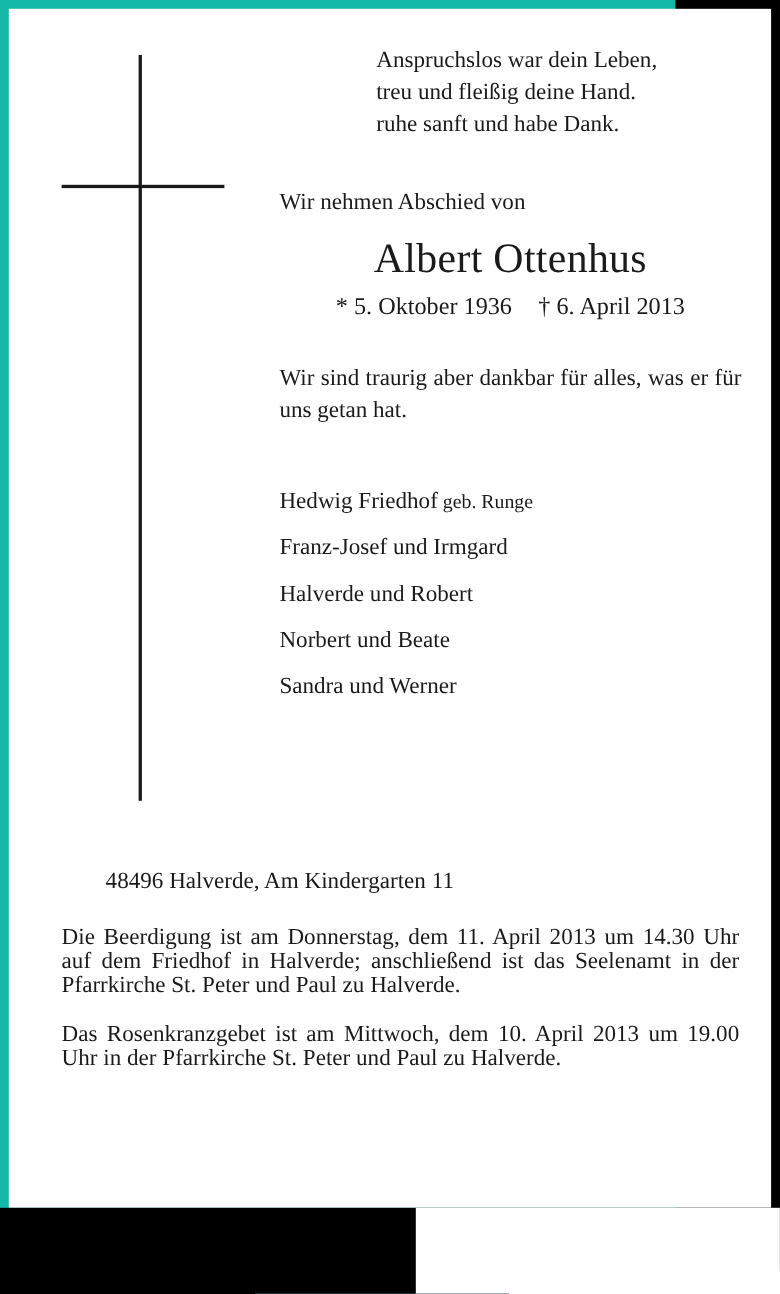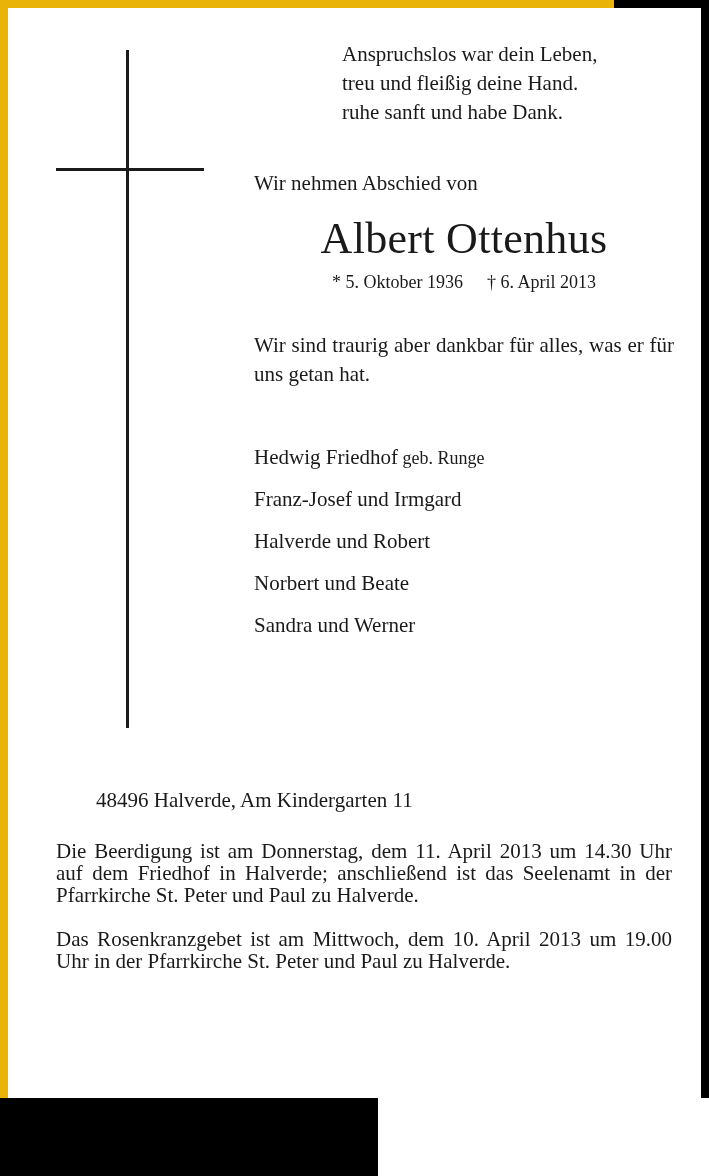--- a/index.html
+++ b/index.html
@@ -12,21 +12,21 @@
     height: 1176px;
     overflow: hidden;
     font-family: "Liberation Serif", serif;
     color: #1a1a1a;
   }
 
   .obituary-page {
     position: relative;
     width: 614px;
     height: 1176px;
-    background: #eab308;
+    background: #14b8a6;
   }
 
   .paper {
     position: absolute;
     left: 8px;
     top: 8px;
     width: 693px;
     height: 1090px;
     background: #ffffff;
   }
@@ -92,28 +92,28 @@
     white-space: nowrap;
   }
 
   .intro {
     font-size: 21px;
     line-height: 28px;
     margin-top: 42px;
   }
 
   .deceased-name {
-    font-size: 44px;
+    font-size: 38px;
     text-align: center;
     margin-top: 16px;
     letter-spacing: 0.3px;
   }
 
   .dates {
-    font-size: 18px;
+    font-size: 22px;
     margin-top: 8px;
     display: flex;
     justify-content: center;
     gap: 24px;
     white-space: nowrap;
   }
 
   .gratitude {
     font-size: 21px;
     line-height: 29px;

